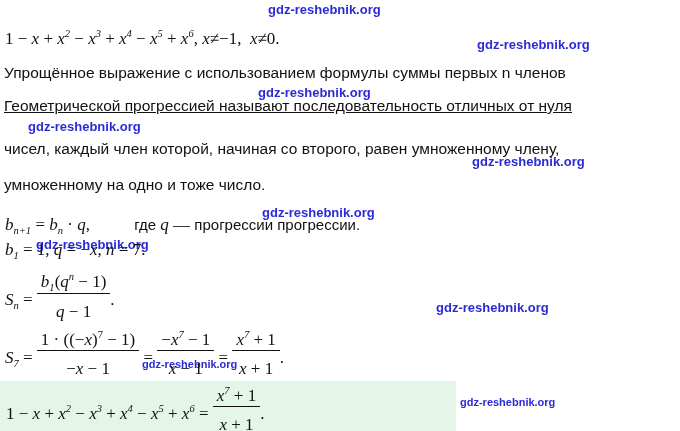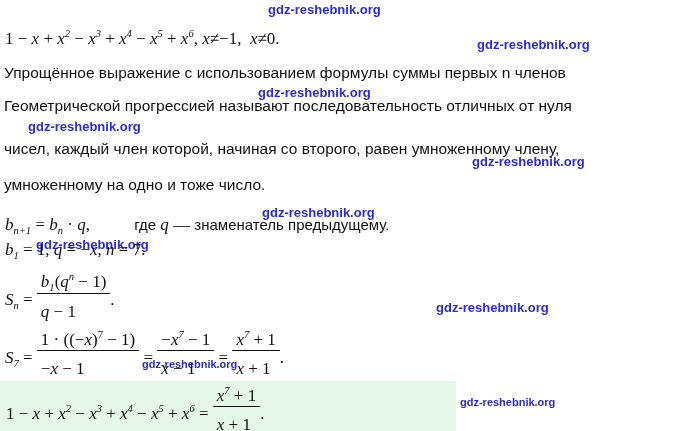--- a/index.html
+++ b/index.html
@@ -39,20 +39,21 @@
     color: #111;
   }
   .math i, .it { font-style: italic; font-family: "Liberation Serif", serif; }
   sup { font-size: 0.62em; vertical-align: super; }
   sub { font-size: 0.62em; vertical-align: sub; }
 
   
   .frac {
     display: inline-block;
     vertical-align: middle;
+    text-align: center;
     position: relative;
     top: -0.05em;
   }
   .frac .num { display:block; padding: 0 4px; }
   .frac .den { display:block; padding: 8px 4px; border-top: 1px solid #111; }
 
   
   .answer-box {
     position: absolute;
     left: 0px; top: 381px;
@@ -106,42 +107,42 @@
     <span>+</span>
     <i><span>x</span><sup>6</sup></i><span>,</span>
     <i>x</i><span>≠</span><span>−</span><span>1</span><span>,</span>&nbsp;
     <i>x</i><span>≠</span>0<span>.</span>
   </div>
 
   <div class="line" style="left:4px; top:64px;">
     <span>Упрощённое выражение с использованием формулы суммы первых n членов</span>
   </div>
 
-  <div class="line" style="left:4px; top:97px;">
+  <div class="line" style="left:4px; top:97px;text-decoration:underline;">
     <span>Геометрической прогрессией называют последовательность отличных от нуля</span>
   </div>
 
   <div class="line" style="left:4px; top:140px;">
     <span>чисел, каждый член которой, начиная со второго, равен умноженному члену,</span>
   </div>
 
   <div class="line" style="left:4px; top:176px;">
     <span>умноженному на одно и тоже число.</span>
   </div>
 
   <div class="math" style="left:5px; top:215px;">
     <i><span>b</span><sub>n+1</sub></i>
     <span>=</span>
     <i><span>b</span><sub>n</sub></i>
     <span>·</span>
     <i>q</i><span>,</span>
     <span style="font-family:'Liberation Sans',sans-serif; font-size:15px;margin-left:40px;">где</span>
     <i>q</i>
     <span>—</span>
-    <span style="font-family:'Liberation Sans',sans-serif; font-size:15px;">знаменатель предыдущему.</span>
+    <span style="font-family:'Liberation Sans',sans-serif; font-size:15px;">прогрессии прогрессии.</span>
   </div>
 
   <div class="math" style="left:5px; top:240px;">
     <i><span>b</span><sub>1</sub></i>
     <span>=</span>
     <span>1</span><span>,</span>
     <i>q</i>
     <span>=</span>
     <span>−</span><i>x</i><span>,</span>
     <i>n</i>

